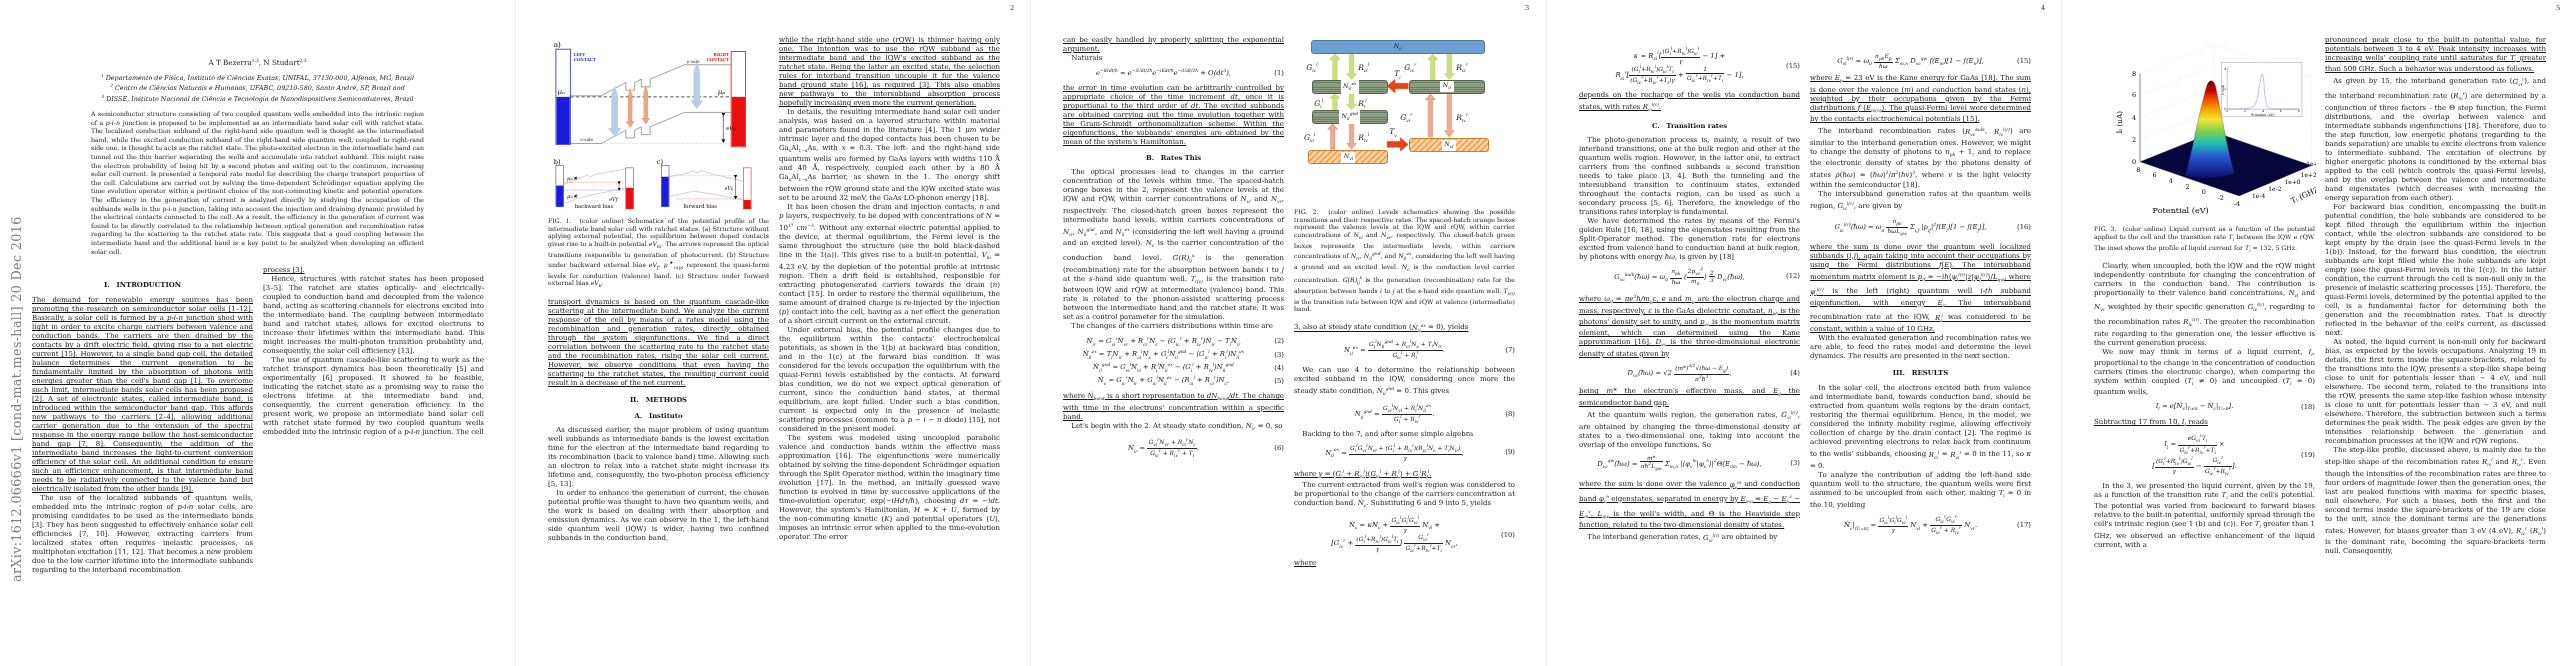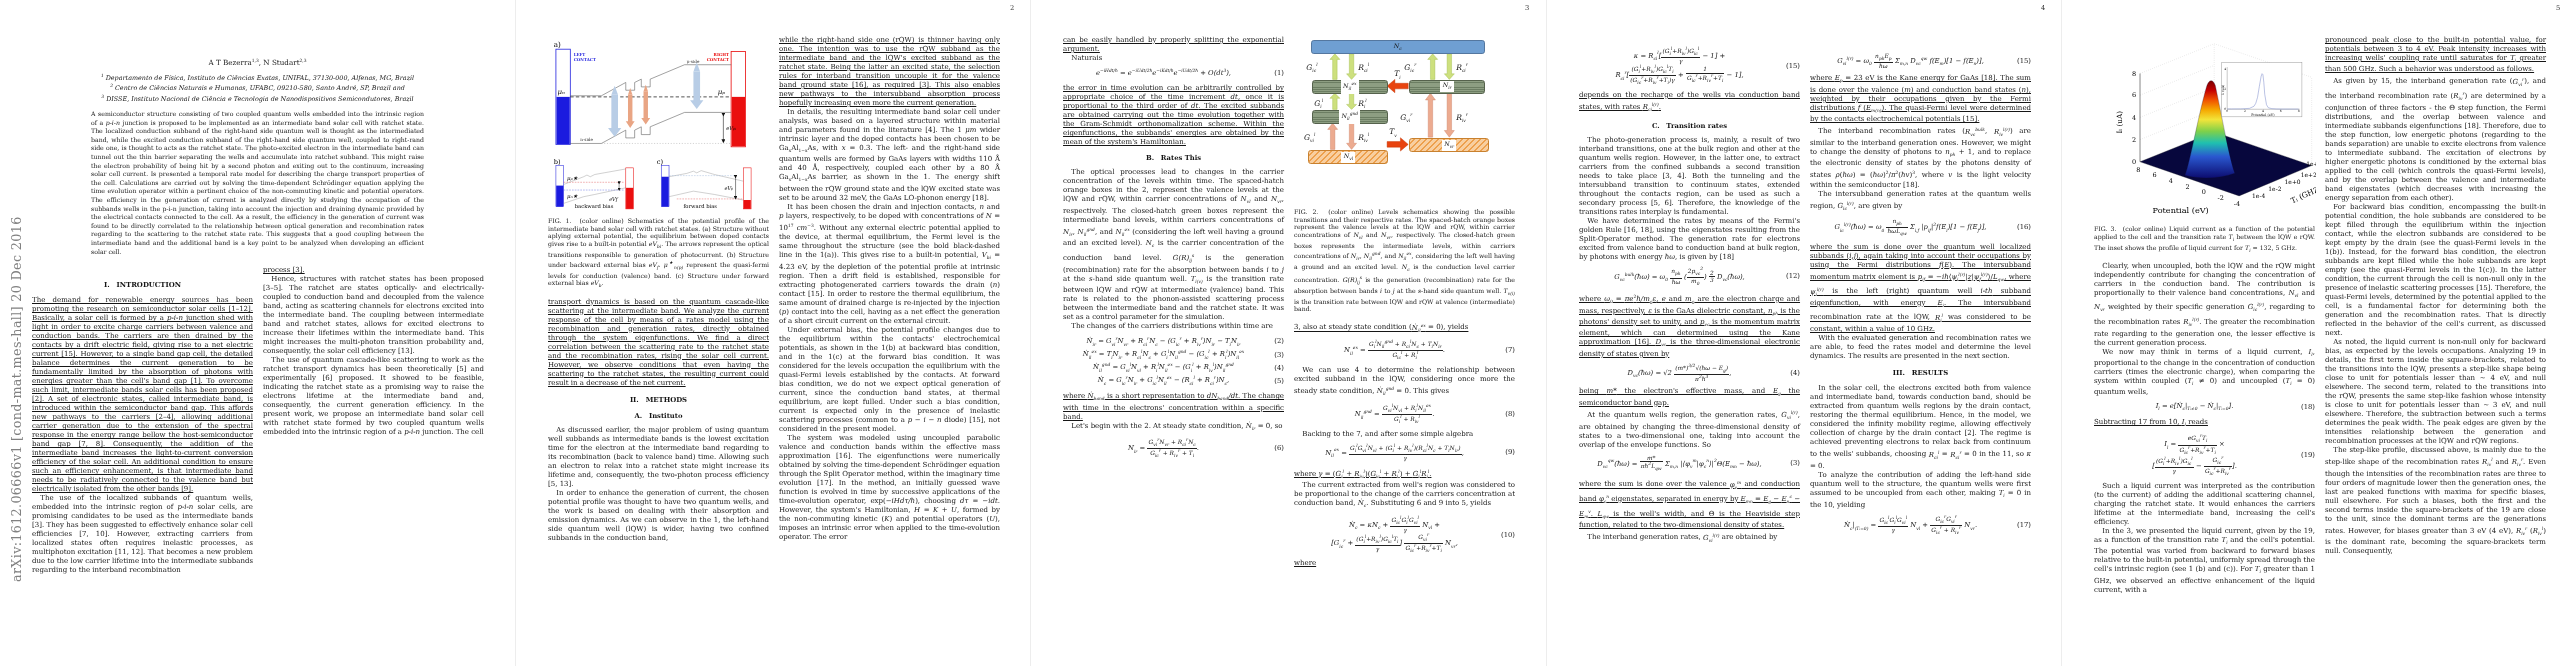--- a/index.html
+++ b/index.html
@@ -407,21 +407,20 @@
       <p>We now may think in terms of a liquid current, <i>I<sub>l</sub></i>, proportional to the change in the concentration of conduction carriers (times the electronic charge), when comparing the system within coupled (<i>T<sub>i</sub></i> ≠ 0) and uncoupled (<i>T<sub>i</sub></i> = 0) quantum wells,</p>
       <div class="eq">
           <span class="eq-body">I<sub>l</sub> = e[Ṅ<sub>c</sub>|<sub>Tᵢ≠0</sub> − Ṅ<sub>c</sub>|<sub>Tᵢ=0</sub>].</span>
           <span class="eq-num">(18)</span>
         </div>
       <p class="ni">Subtracting 17 from 10, <i>I<sub>l</sub></i> reads</p>
       <div class="eq">
           <span class="eq-body">I<sub>l</sub> = <span class="frac"><span class="ft">eG<sub>vi</sub><sup>r</sup>T<sub>i</sub></span><span class="fb">G<sub>ic</sub><sup>r</sup>+R<sub>iv</sub><sup>r</sup>+T<sub>i</sub></span></span> ×<br>[<span class="frac"><span class="ft">(G<sub>i</sub><sup>l</sup>+R<sub>iv</sub><sup>l</sup>)G<sub>ic</sub><sup>l</sup></span><span class="fb">γ</span></span> − <span class="frac"><span class="ft">G<sub>ic</sub><sup>r</sup></span><span class="fb">G<sub>ic</sub><sup>r</sup>+R<sub>iv</sub><sup>r</sup></span></span>].</span>
           <span class="eq-num">(19)</span>
         </div>
-      <p>Such a liquid current was interpreted as the contribution (to the current) of adding the additional scattering channel, charging the ratchet state. It would enhances the carriers lifetime at the intermediate band, increasing the cell's efficiency.</p>
       <p>In the 3, we presented the liquid current, given by the 19, as a function of the transition rate <i>T<sub>i</sub></i> and the cell's potential. The potential was varied from backward to forward biases relative to the built-in potential, uniformly spread through the cell's intrinsic region (see 1 (b) and (c)). For <i>T<sub>i</sub></i> greater than 1 GHz, we observed an effective enhancement of the liquid current, with a</p>
     </div>
     <div class="col c2" style="top:36px">
       <p class="ni">pronounced peak close to the built-in potential value, for potentials between 3 to 4 eV. Peak intensity increases with increasing wells' coupling rate until saturates for <i>T<sub>i</sub></i> greater than 500 GHz. Such a behavior was understood as follows.</p>
       <p>As given by 15, the interband generation rate (<i>G<sub>vi</sub><sup>r</sup></i>), and the interband recombination rate (<i>R<sub>iv</sub><sup>r</sup></i>) are determined by a conjunction of three factors - the Θ step function, the Fermi distributions, and the overlap between valence and intermediate subbands eigenfunctions [18]. Therefore, due to the step function, low energetic photons (regarding to the bands separation) are unable to excite electrons from valence to intermediate subband. The excitation of electrons by higher energetic photons is conditioned by the external bias applied to the cell (which controls the quasi-Fermi levels), and by the overlap between the valence and intermediate band eigenstates (which decreases with increasing the energy separation from each other).</p>
       <p>For backward bias condition, encompassing the built-in potential condition, the hole subbands are considered to be kept filled through the equilibrium within the injection contact, while the electron subbands are considered to be kept empty by the drain (see the quasi-Fermi levels in the 1(b)). Instead, for the forward bias condition, the electron subbands are kept filled while the hole subbands are kept empty (see the quasi-Fermi levels in the 1(c)). In the latter condition, the current through the cell is non-null only in the presence of inelastic scattering processes [15]. Therefore, the quasi-Fermi levels, determined by the potential applied to the cell, is a fundamental factor for determining both the generation and the recombination rates. That is directly reflected in the behavior of the cell's current, as discussed next.</p>
       <p>As noted, the liquid current is non-null only for backward bias, as expected by the levels occupations. Analyzing 19 in details, the first term inside the square-brackets, related to the transitions into the lQW, presents a step-like shape being close to unit for potentials lesser than ∼ 4 eV, and null elsewhere. The second term, related to the transitions into the rQW, presents the same step-like fashion whose intensity is close to unit for potentials lesser than ∼ 3 eV, and null elsewhere. Therefore, the subtraction between such a terms determines the peak width. The peak edges are given by the intensities relationship between the generation and recombination processes at the lQW and rQW regions.</p>
       <p>The step-like profile, discussed above, is mainly due to the step-like shape of the recombination rates <i>R<sub>iv</sub><sup>l</sup></i> and <i>R<sub>iv</sub><sup>r</sup></i>. Even though the intensities of the recombination rates are three to four orders of magnitude lower then the generation ones, the last are peaked functions with maxima for specific biases, null elsewhere. For such a biases, both the first and the second terms inside the square-brackets of the 19 are close to the unit, since the dominant terms are the generations rates. However, for biases greater than 3 eV (4 eV), <i>R<sub>iv</sub><sup>r</sup></i> (<i>R<sub>iv</sub><sup>l</sup></i>) is the dominant rate, becoming the square-brackets term null. Consequently,</p>
     </div>
   </div>

